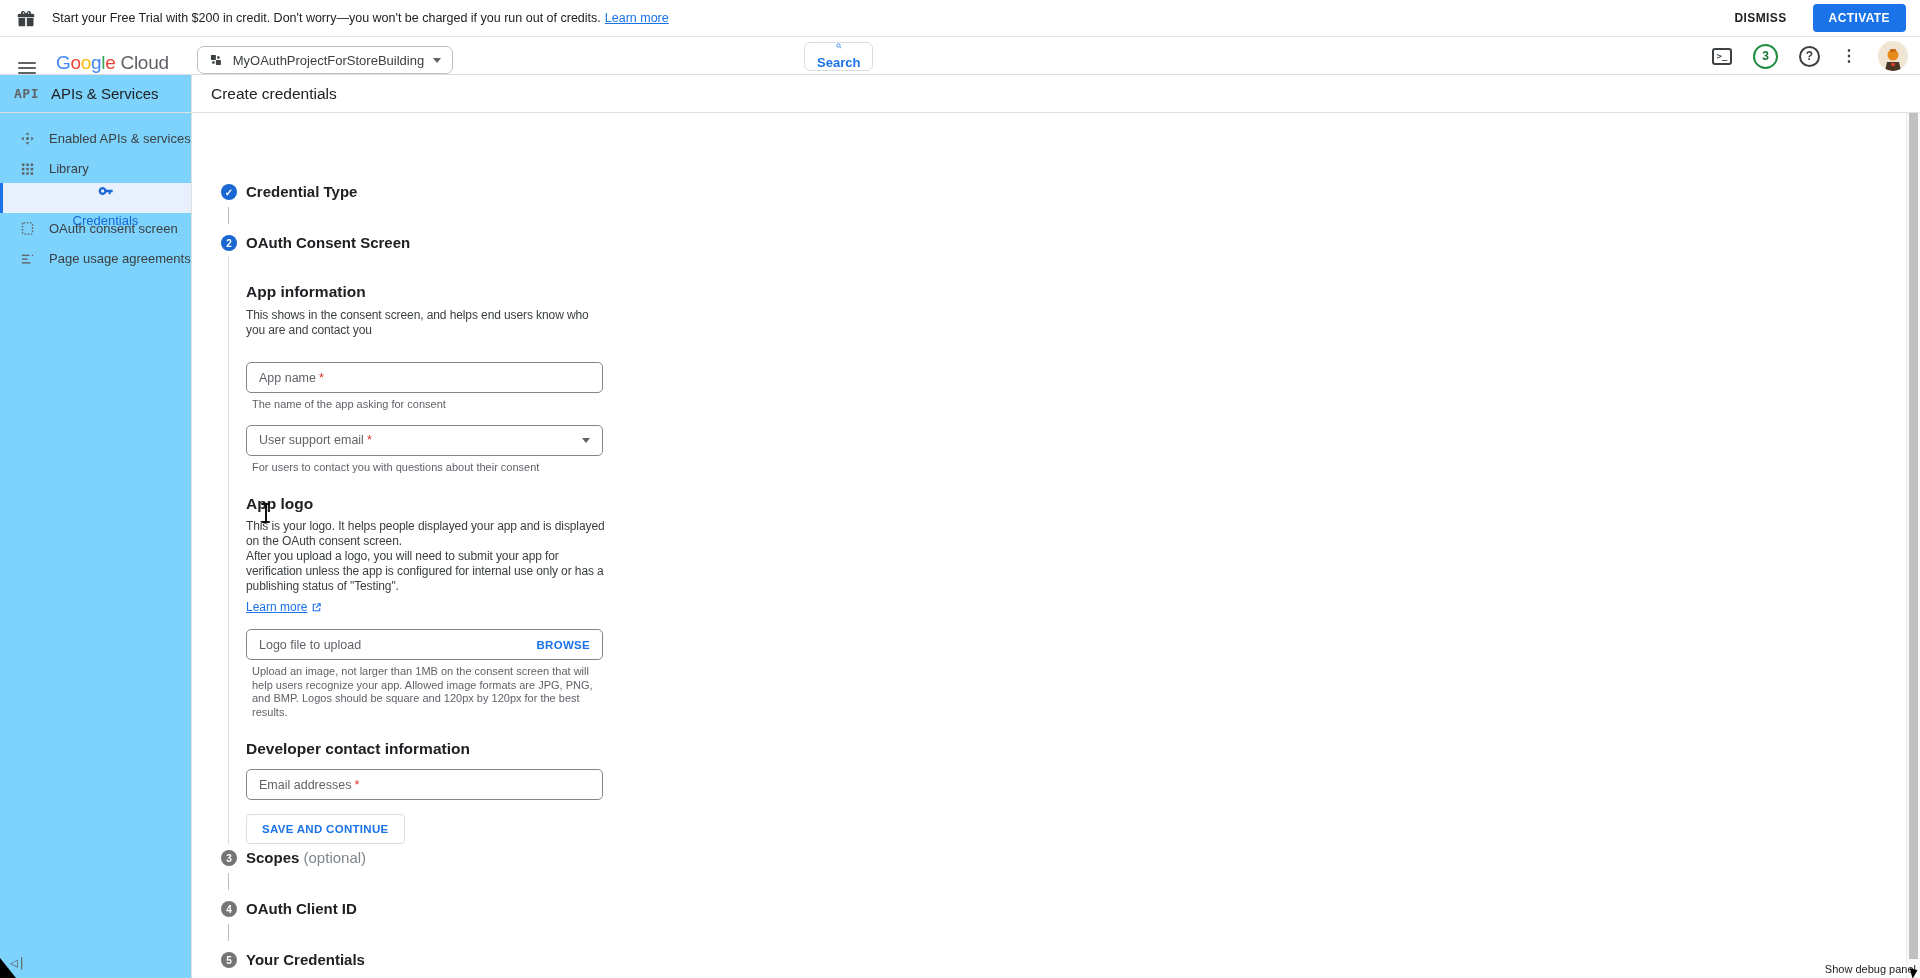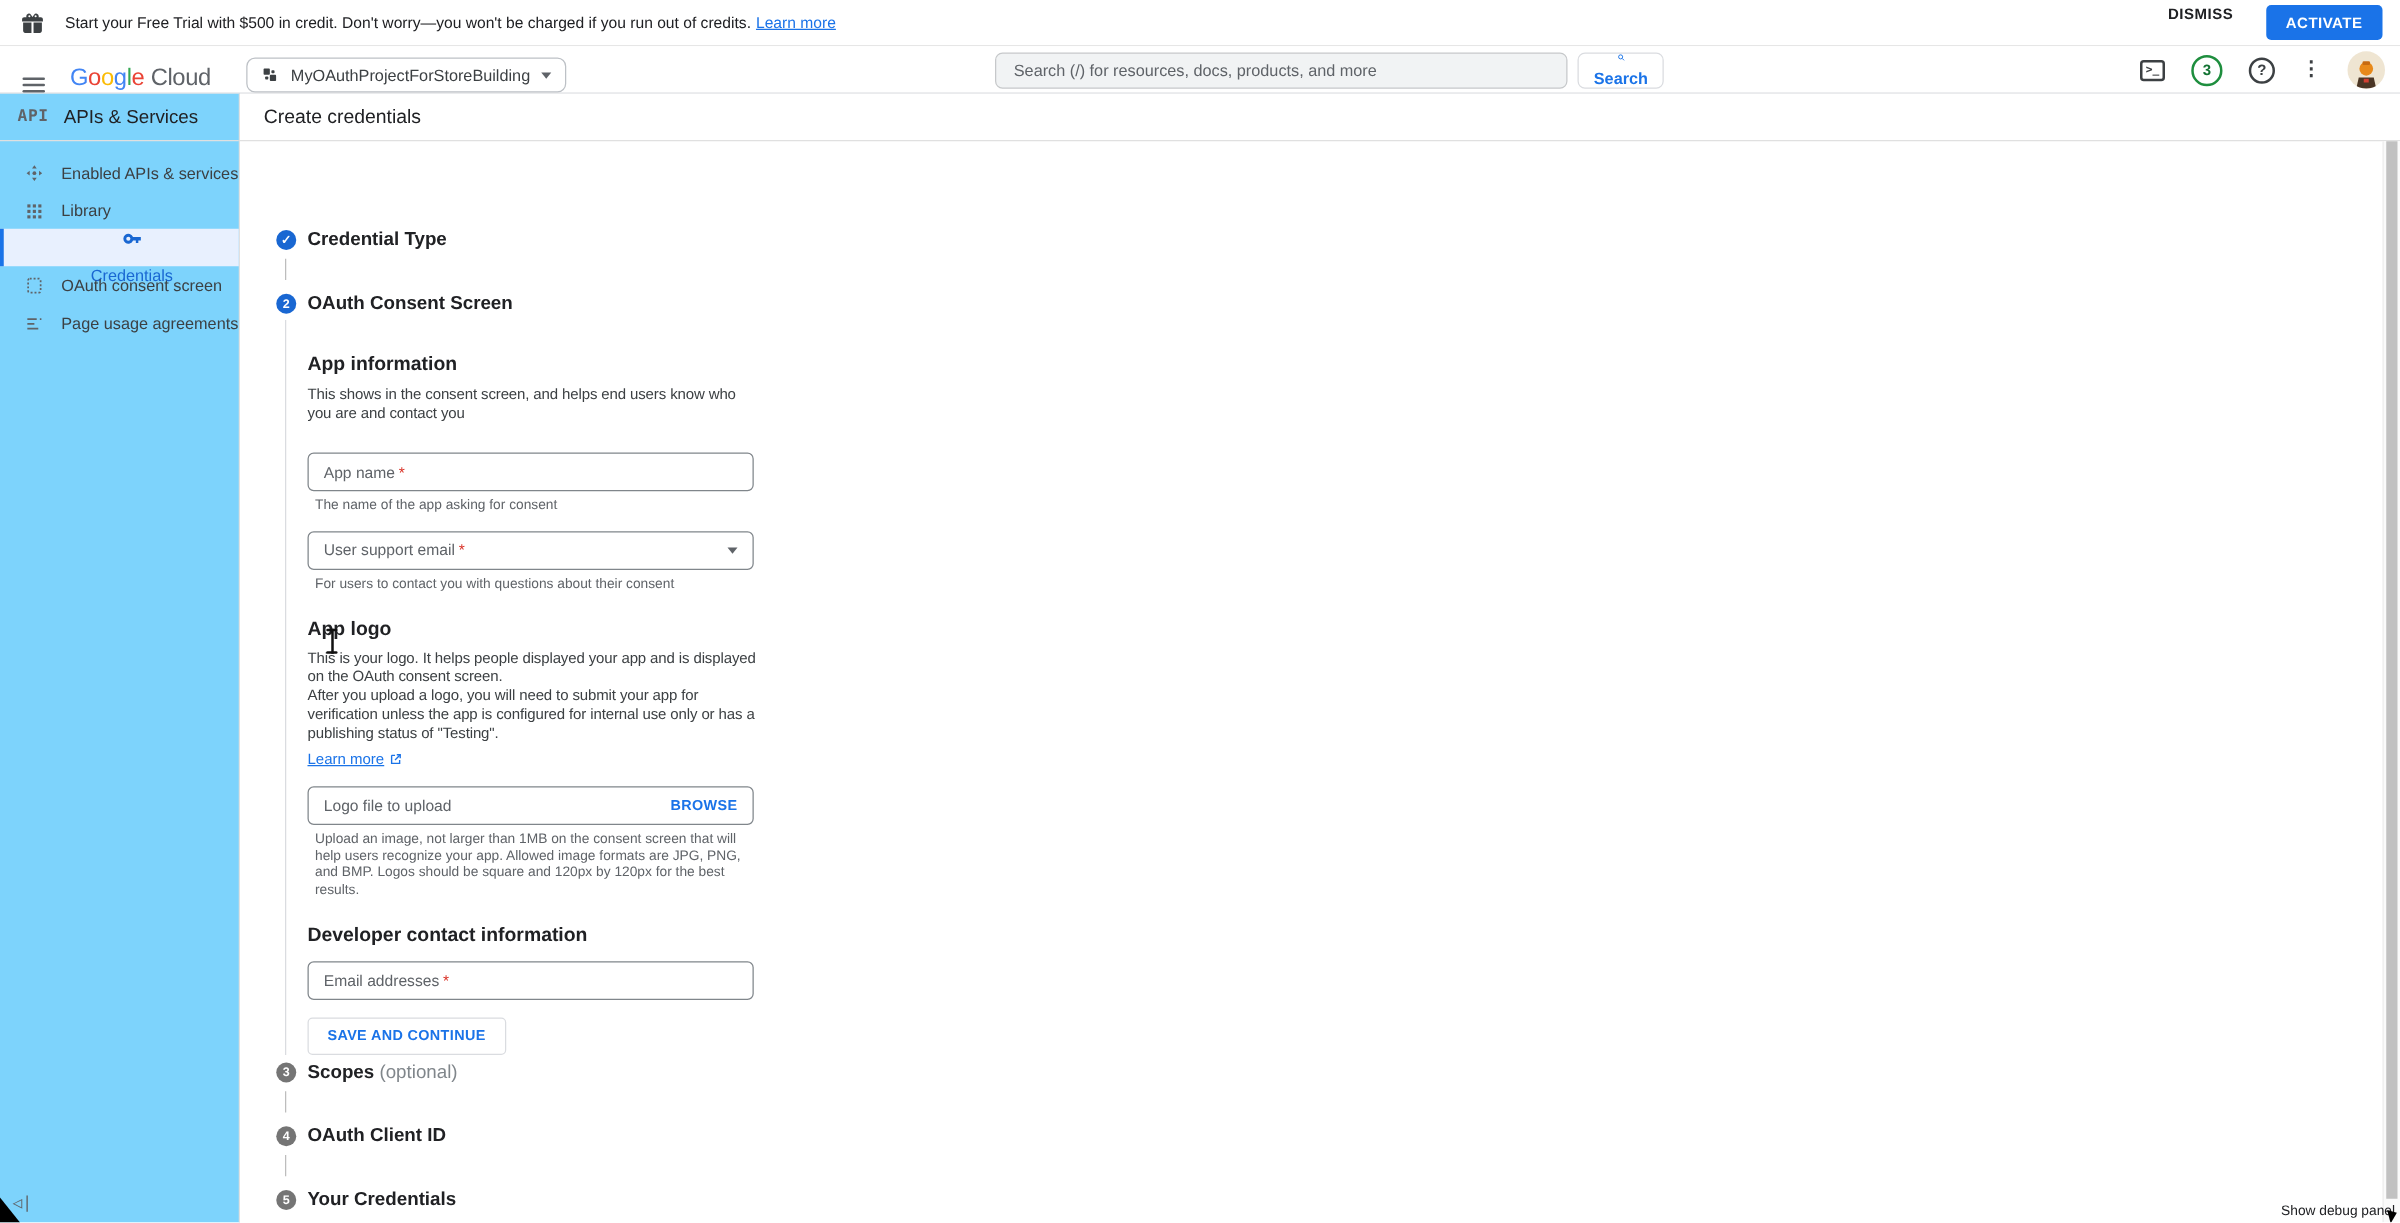--- a/index.html
+++ b/index.html
@@ -5,21 +5,21 @@
   * { margin:0; padding:0; box-sizing:border-box; }
   html,body { width:1920px; height:978px; overflow:hidden; }
   body { font-family:"Liberation Sans", sans-serif; background:#fff; color:#202124; position:relative; }
 
   
   .banner { position:absolute; top:0; left:0; width:1920px; height:37px; background:#fff;
     border-bottom:1px solid #e6e6e6; display:flex; align-items:center; padding:0 14px 0 16px; }
   .gift { width:20px; height:20px; margin-right:16px; flex:0 0 auto; }
   .banner-msg { font-size:12.5px; color:#202124; }
   .banner-link { color:#1a73e8; text-decoration:underline; margin-left:4px; cursor:pointer; }
-  .banner-actions { margin-left:auto; display:flex; align-items:flex-start; gap:26px; }
+  .banner-actions { margin-left:auto; display:flex; align-items:center; gap:26px; }
   .btn-dismiss { font-size:12px; font-weight:700; letter-spacing:.4px; color:#202124; cursor:pointer; }
   .btn-activate { background:#1a73e8; color:#fff; font-size:12px; font-weight:700; letter-spacing:.4px;
     border:none; border-radius:4px; padding:7px 16px; cursor:pointer; }
 
   
   .header { position:absolute; top:37px; left:0; width:1920px; height:38px; background:#fff;
     border-bottom:1px solid #dadce0; display:flex; align-items:flex-end; padding:0 18px; }
   .hamburger { width:18px; height:12px; display:flex; flex-direction:column; justify-content:space-between; cursor:pointer; margin-right:20px; }
   .hamburger i { display:block; height:2px; background:#5f6368; border-radius:1px; }
   .logo { font-size:19px; letter-spacing:-0.3px; display:flex; align-items:center; gap:5px; white-space:nowrap; }
@@ -103,21 +103,21 @@
   .mini-cursor { position:absolute; right:2px; bottom:0px; width:0; height:0;
     border-left:7px solid #000; border-top:4px solid transparent; border-bottom:7px solid transparent; transform:rotate(-15deg); }
 </style>
 </head>
 <body>
 
 <div class="banner">
   <svg class="gift" viewBox="0 0 24 24" fill="#3c4043">
     <path d="M20 7h-2.2c.13-.31.2-.65.2-1a2.5 2.5 0 0 0-4.5-1.5L12 6.6 10.5 4.5A2.5 2.5 0 0 0 6 6c0 .35.07.69.2 1H4c-1.1 0-2 .9-2 2v2h20V9c0-1.1-.9-2-2-2zM9 5a1 1 0 0 1 1 1 1 1 0 0 1-1 1 1 1 0 0 1-1-1 1 1 0 0 1 1-1zm6 0a1 1 0 0 1 1 1 1 1 0 0 1-1 1 1 1 0 0 1-1-1 1 1 0 0 1 1-1zM3 20c0 1.1.9 2 2 2h6V12H3v8zm10 2h6c1.1 0 2-.9 2-2v-8h-8v10z"></path>
   </svg>
-  <span class="banner-msg">Start your Free Trial with $500 in credit. Don't worry—you won't be charged if you run out of credits.</span>
+  <span class="banner-msg">Start your Free Trial with $200 in credit. Don't worry—you won't be charged if you run out of credits.</span>
   <span class="banner-msg banner-link">Learn more</span>
   <div class="banner-actions">
     <span class="btn-dismiss">DISMISS</span>
     <button class="btn-activate">ACTIVATE</button>
   </div>
 </div>
 
 <div class="header">
   <div class="hamburger">
       <i></i>
@@ -132,21 +132,20 @@
     <svg width="15" height="15" viewBox="0 0 24 24" fill="#3c4043">
       <rect x="3" y="3" width="8" height="8" rx="1"></rect>
         <rect x="13" y="5" width="4" height="4" rx="1"></rect>
       <rect x="5" y="13" width="4" height="4" rx="1"></rect>
         <rect x="11" y="11" width="8" height="8" rx="1"></rect>
     </svg>
     <span class="pname">MyOAuthProjectForStoreBuilding</span>
     <span class="caret"></span>
   </div>
   <div class="search-wrap">
-    <input class="search-input" placeholder="Search (/) for resources, docs, products, and more" style="">
     <button class="search-btn">
       <svg width="14" height="14" viewBox="0 0 24 24" fill="none" stroke="#1a73e8" stroke-width="3">
         <circle cx="10" cy="10" r="6.5"></circle>
           <line x1="15" y1="15" x2="21" y2="21"></line>
       </svg>
       <span>Search</span>
     </button>
   </div>
   <div class="hdr-icons">
     <div class="icon-shell">

